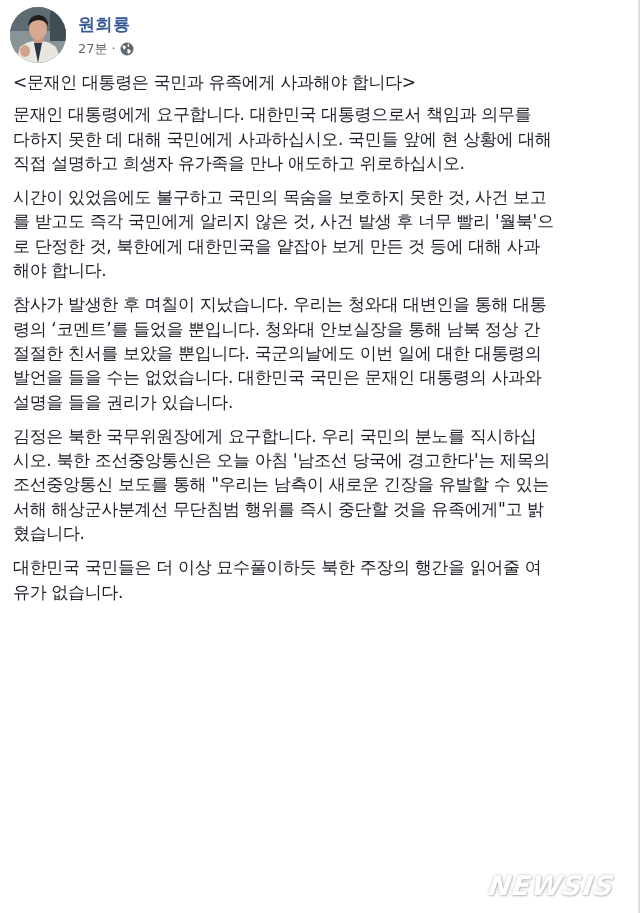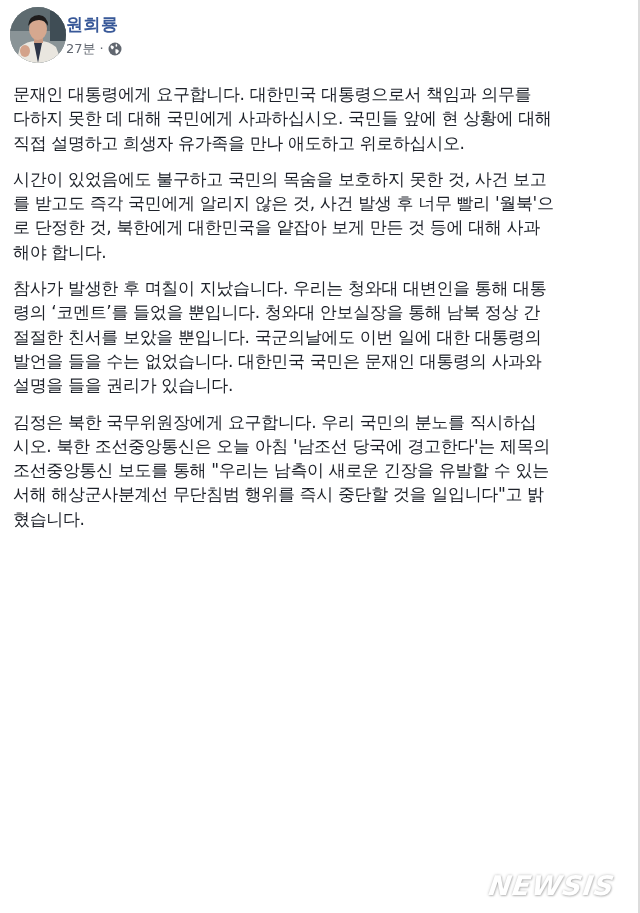--- a/index.html
+++ b/index.html
@@ -33,20 +33,21 @@
       width: 56px;
       height: 56px;
       border-radius: 50%;
       overflow: hidden;
       position: relative;
       background: #6f7a7e;
       flex: 0 0 auto;
     }
     .avatar svg { display: block; }
     .author-block {
+      margin-left: 12px;
       display: flex;
       flex-direction: column;
       justify-content: center;
       height: 56px;
     }
     .author-name {
       font-size: 17px;
       font-weight: bold;
       color: #385898;
       line-height: 22px;
@@ -77,21 +78,21 @@
       font-size: 17px;
       line-height: 24.3px;
       letter-spacing: -0.35px;
     }
     .post-title {
       margin: 0 0 8px 0;
       font-weight: normal;
       font-size: 17px;
     }
     .post-para {
-      margin: 12px 0 10px 0;
+      margin: 4px 0 10px 0;
       white-space: pre-line;
     }
     .watermark {
       position: absolute;
       left: 489px;
       top: 870px;
       font-family: "DejaVu Sans", sans-serif;
       font-size: 27px;
       font-weight: bold;
       font-style: italic;
@@ -137,32 +138,35 @@
           <path d="M3 3.5 Q5 3 6 5 Q5.5 7 4 7.5 Q3 6 2.5 5 Z" fill="#ffffff"></path>
           <path d="M8 1.5 Q10 3 9 4.5 Q8 5 7.5 4 Z" fill="#ffffff"></path>
           <path d="M7.5 7 Q10 7 11 9 Q10 11.5 8 12 Q7 10 7.5 7 Z" fill="#ffffff"></path>
         </svg>
       </span>
     </div>
   </div>
 </div>
 
 <div class="post-body">
+  <p class="post-title">&lt;문재인 대통령은 국민과 유족에게 사과해야 합니다&gt;</p>
   <p class="post-para">문재인 대통령에게 요구합니다. 대한민국 대통령으로서 책임과 의무를
 다하지 못한 데 대해 국민에게 사과하십시오. 국민들 앞에 현 상황에 대해
 직접 설명하고 희생자 유가족을 만나 애도하고 위로하십시오.</p>
   <p class="post-para">시간이 있었음에도 불구하고 국민의 목숨을 보호하지 못한 것, 사건 보고
 를 받고도 즉각 국민에게 알리지 않은 것, 사건 발생 후 너무 빨리 '월북'으
 로 단정한 것, 북한에게 대한민국을 얕잡아 보게 만든 것 등에 대해 사과
 해야 합니다.</p>
   <p class="post-para">참사가 발생한 후 며칠이 지났습니다. 우리는 청와대 대변인을 통해 대통
 령의 ‘코멘트’를 들었을 뿐입니다. 청와대 안보실장을 통해 남북 정상 간
 절절한 친서를 보았을 뿐입니다. 국군의날에도 이번 일에 대한 대통령의
 발언을 들을 수는 없었습니다. 대한민국 국민은 문재인 대통령의 사과와
 설명을 들을 권리가 있습니다.</p>
   <p class="post-para">김정은 북한 국무위원장에게 요구합니다. 우리 국민의 분노를 직시하십
 시오. 북한 조선중앙통신은 오늘 아침 '남조선 당국에 경고한다'는 제목의
 조선중앙통신 보도를 통해 "우리는 남측이 새로운 긴장을 유발할 수 있는
-서해 해상군사분계선 무단침범 행위를 즉시 중단할 것을 일입니다"고 밝
+서해 해상군사분계선 무단침범 행위를 즉시 중단할 것을 유족에게"고 밝
 혔습니다.</p>
+  <p class="post-para">대한민국 국민들은 더 이상 묘수풀이하듯 북한 주장의 행간을 읽어줄 여
+유가 없습니다.</p>
 </div>
 
 <div class="watermark">NEWSIS</div>
 
 </body></html>

